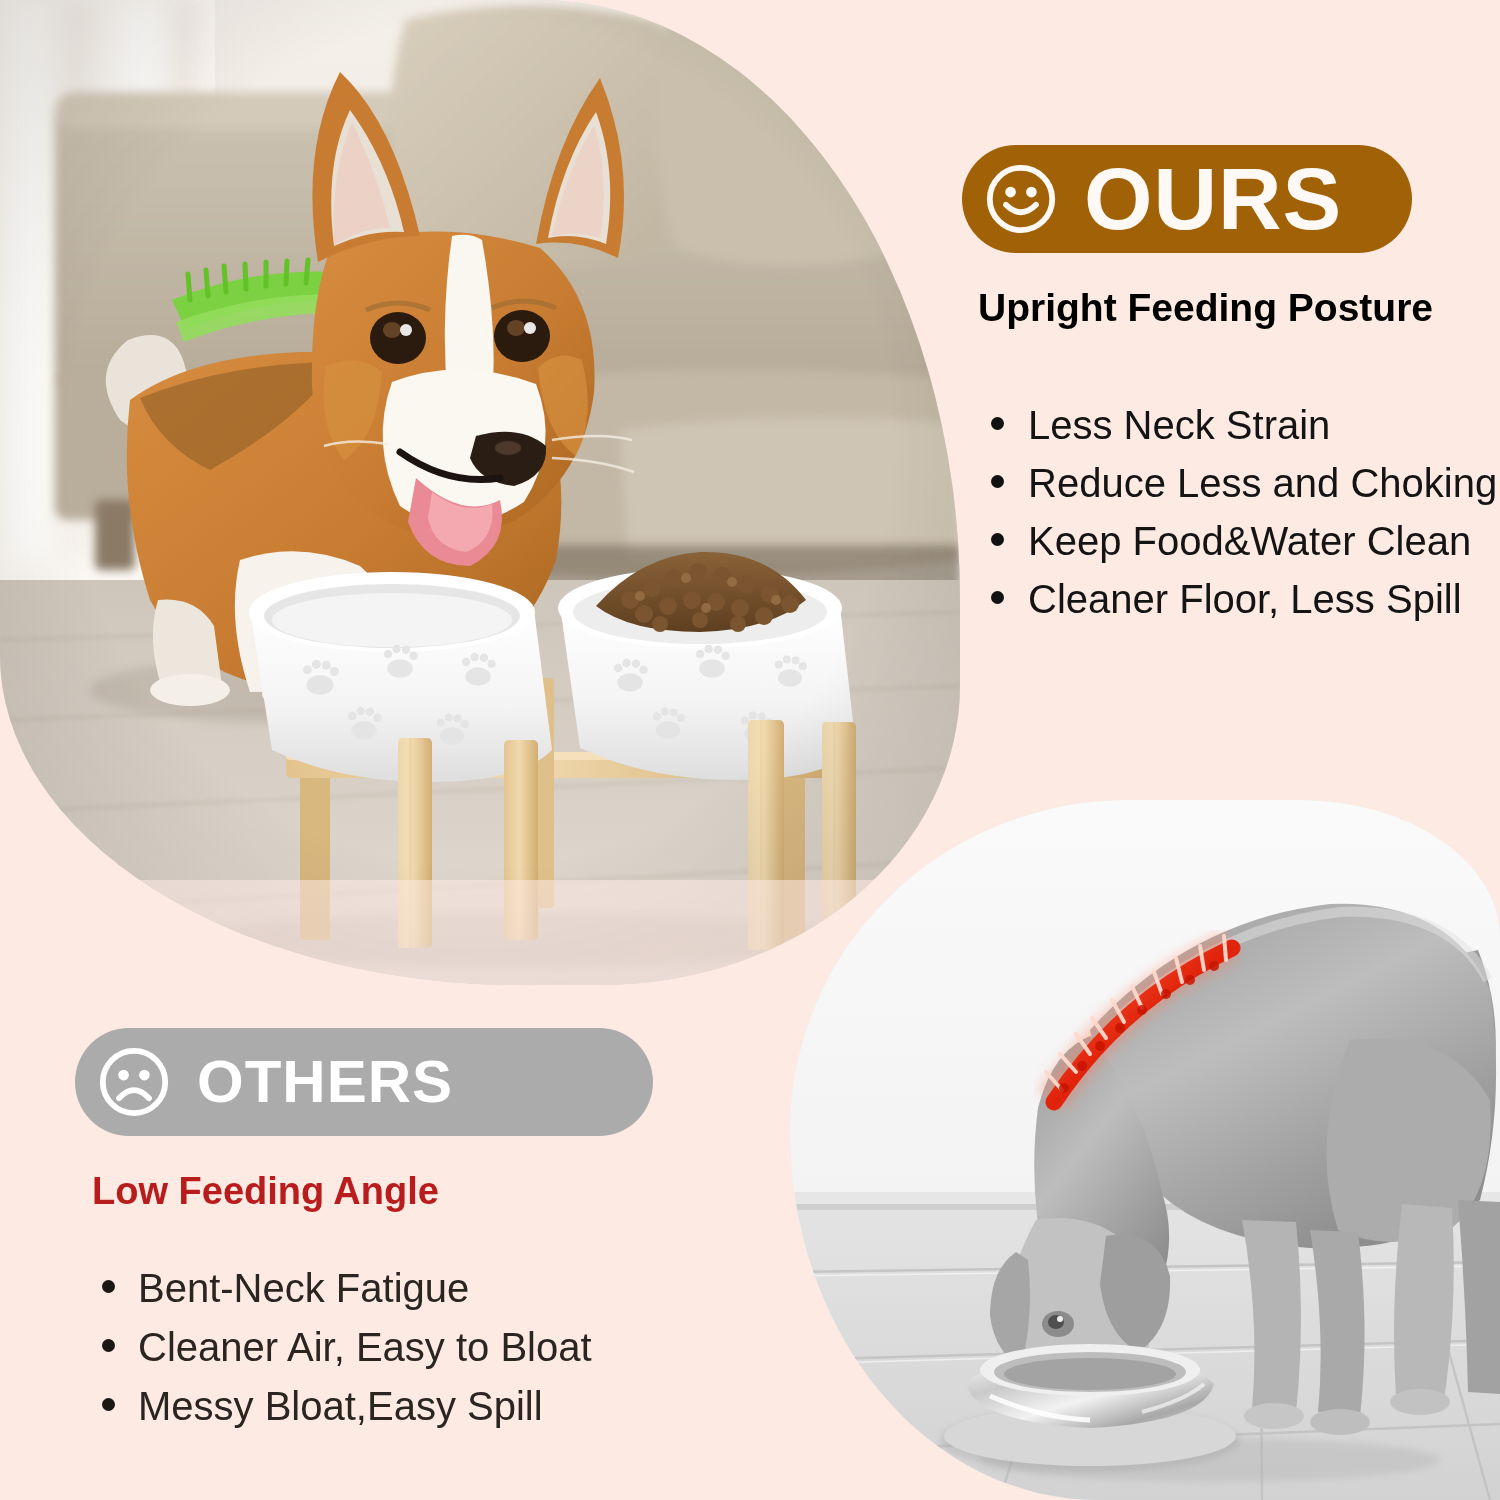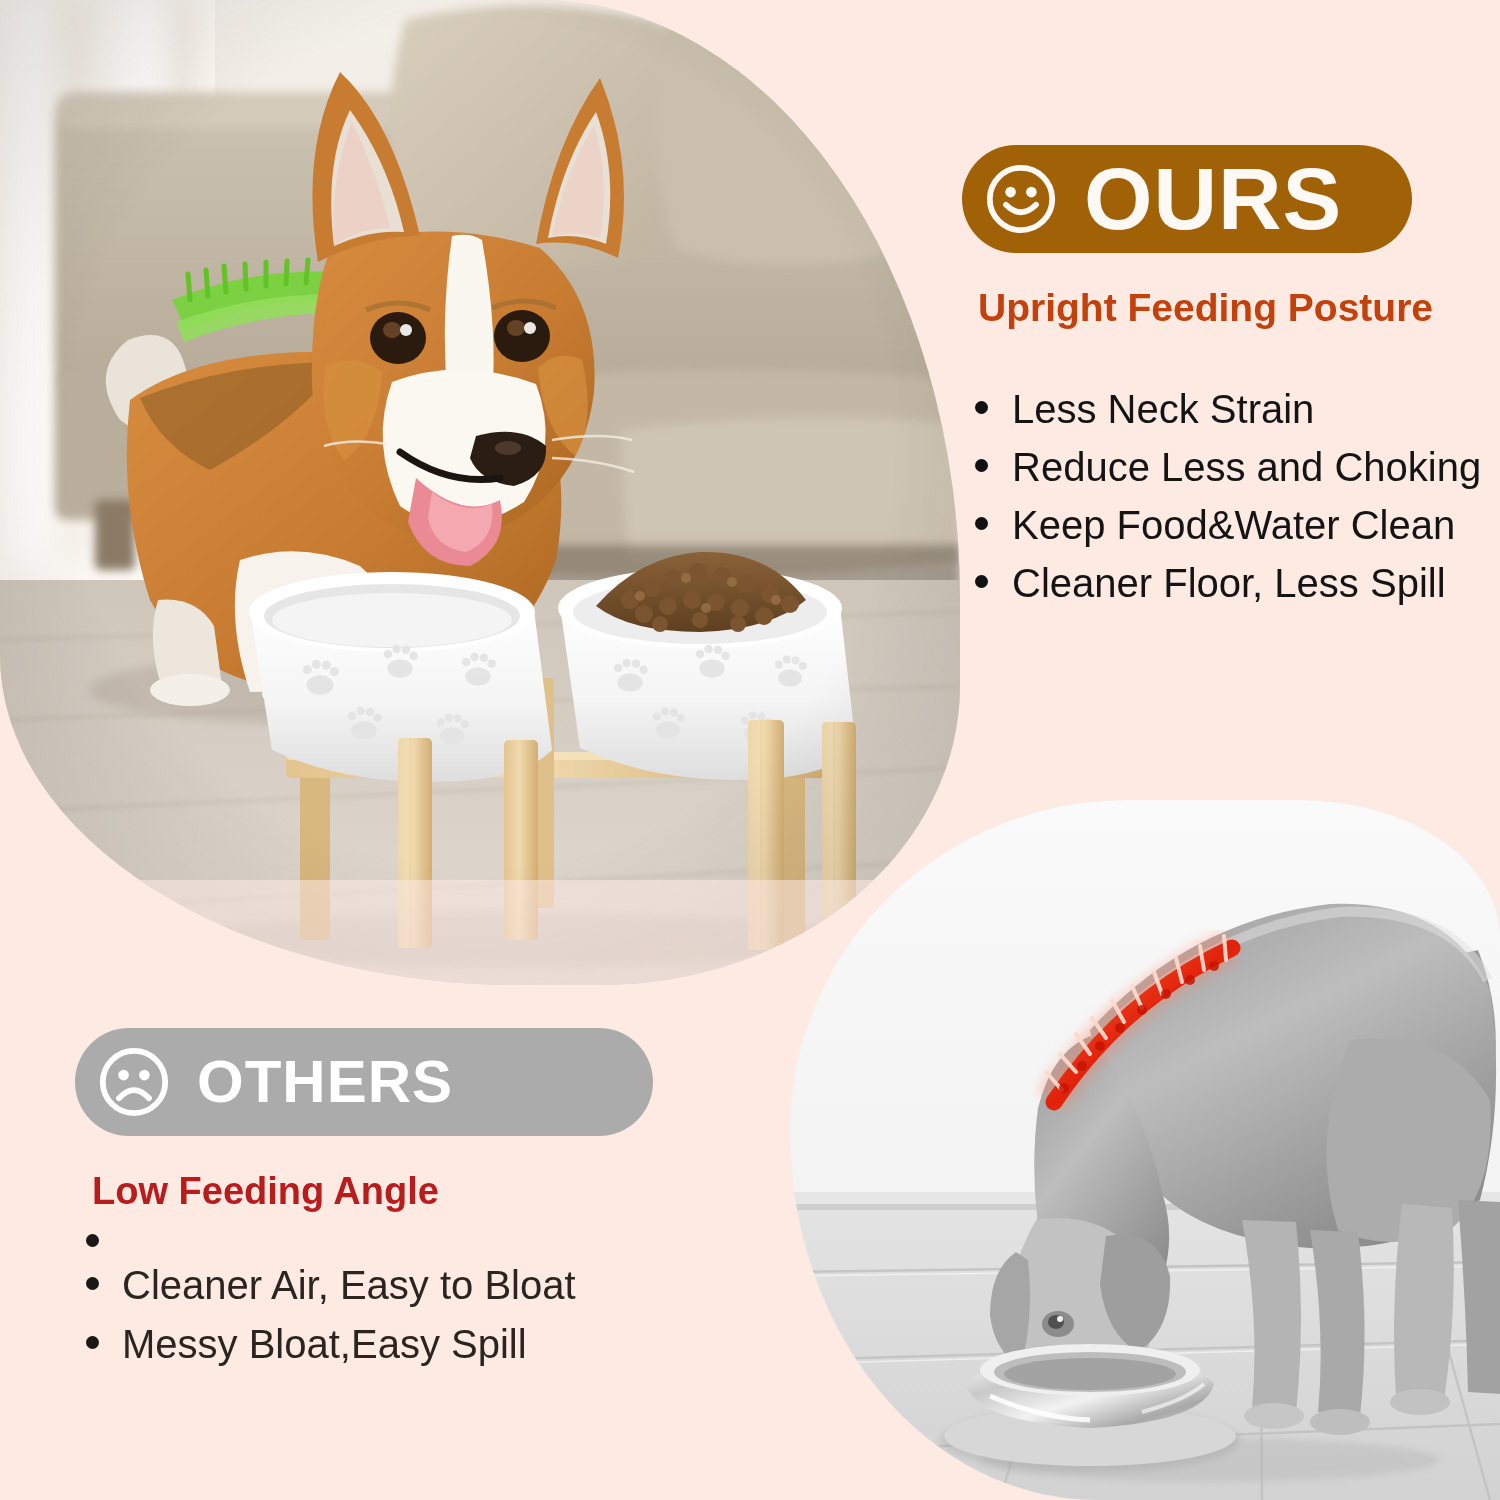--- a/index.html
+++ b/index.html
@@ -52,28 +52,28 @@
   .face-icon{width:74px;height:74px;flex:0 0 74px;}
   .badge-word{
     color:#FFF9F6;font-weight:bold;letter-spacing:1px;
     line-height:1;margin-left:26px;
   }
   .badge-ours .badge-word{font-size:88px;}
   .badge-others .badge-word{font-size:60px;color:#FFFFFF;}
 
   
   .sub-heading{
-    position:absolute;font-weight:bold;color:#c2410c;
+    position:absolute;font-weight:bold;color:#000000;
     line-height:1;white-space:nowrap;
   }
   .heading-ours{left:978px;top:288px;font-size:39px;}
   .heading-others{left:92px;top:1172px;font-size:38px;color:#b91c1c;}
 
   
-  .bullets{position:absolute;margin:0;padding:0;list-style:none;text-align:center;}
+  .bullets{position:absolute;margin:16px;padding:0;list-style:none;text-align:center;}
   .bullets li{
     display:flex;align-items:baseline;
     color:#141414;white-space:nowrap;
   }
   .dot{
     display:inline-block;flex:0 0 auto;
     background:#111;border-radius:50%;
     position:relative;
   }
   .bullets-ours{left:975px;top:380px;}
@@ -561,20 +561,21 @@
       <path d="M19 46 Q 32 32 45 46" fill="none" stroke="#FFFFFF" stroke-width="5" stroke-linecap="round"></path>
     </svg>
     <span class="badge-word">OTHERS</span>
   </div>
 
   <div class="sub-heading heading-others">Low Feeding Angle</div>
 
   <ul class="bullets bullets-others">
     <li>
         <span class="dot"></span>
+        <span>Bent-Neck Fatigue</span>
       </li>
     <li>
         <span class="dot"></span>
         <span>Cleaner Air, Easy to Bloat</span>
       </li>
     <li>
         <span class="dot"></span>
         <span>Messy Bloat,Easy Spill</span>
       </li>
   </ul>

